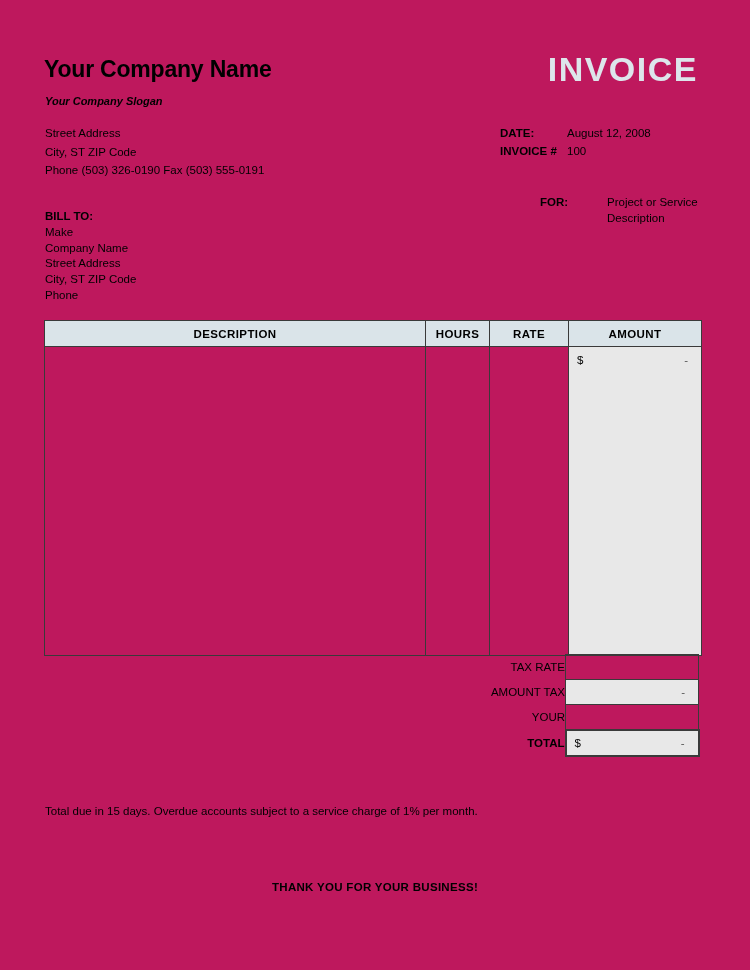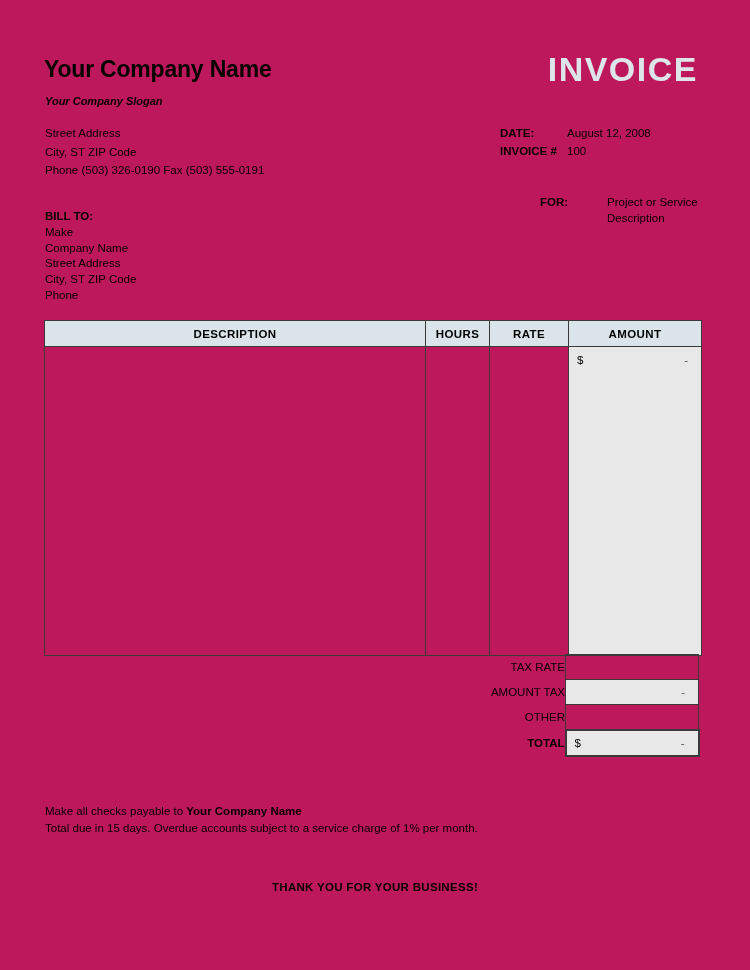--- a/index.html
+++ b/index.html
@@ -314,37 +314,36 @@
       <tr>
         <td class="totals-spacer"></td>
         <td class="totals-label">AMOUNT TAX</td>
         <td class="totals-value filled">
           <span class="tv-currency"></span>
           <span class="tv-dash">-</span>
         </td>
       </tr>
       <tr>
         <td class="totals-spacer"></td>
-        <td class="totals-label">OTHER</td>
+        <td class="totals-label">YOUR</td>
         <td class="totals-value">
           <span class="tv-currency"></span>
           <span class="tv-dash"></span>
         </td>
       </tr>
       <tr>
         <td class="totals-spacer"></td>
         <td class="totals-label bold">TOTAL</td>
         <td class="totals-value filled total-row">
           <span class="tv-currency">$</span>
           <span class="tv-dash">-</span>
         </td>
       </tr>
     </tbody>
   </table>
 
   <div class="footer-notes">
-    <div><span>Make all checks payable to </span><b>Your Company Name</b></div>
     <div>Total due in 15 days. Overdue accounts subject to a service charge of 1% per month.</div>
   </div>
 
   <div class="thank-you">THANK YOU FOR YOUR BUSINESS!</div>
 
 </div>
 
 </body></html>

